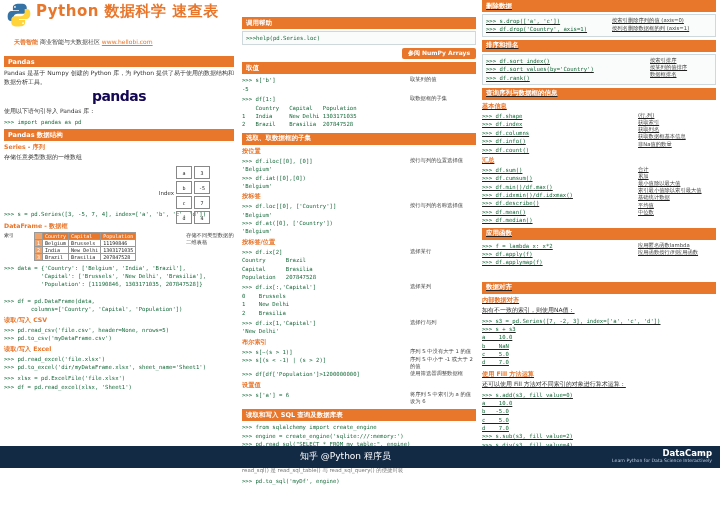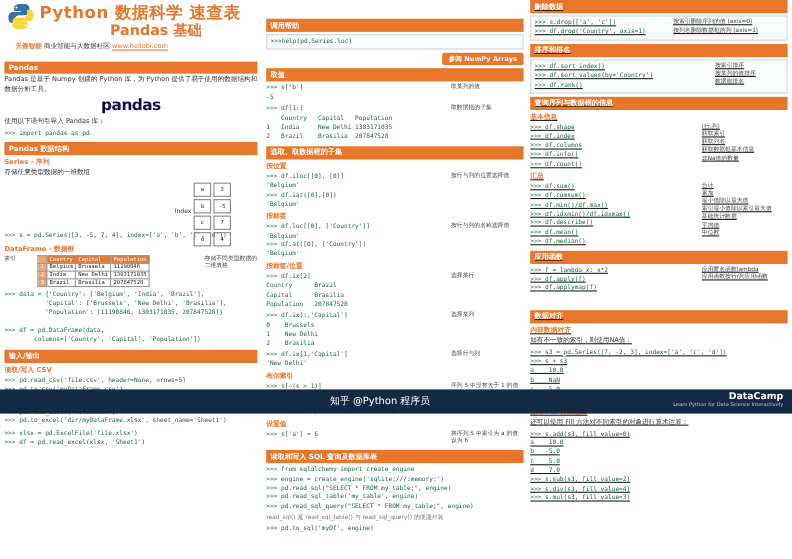--- a/index.html
+++ b/index.html
@@ -1,17 +1,17 @@
 <!DOCTYPE html>
 <html><head>
 <meta charset="utf-8">
 <style>
   html,body{margin:0;padding:0;}
   body{width:720px;height:508px;background:#ffffff;font-family:"DejaVu Sans","Liberation Sans",sans-serif;font-size:6px;color:#222;overflow:hidden;position:relative;}
-  .sheet{position:relative;width:720px;height:376px;}
+  .sheet{position:relative;width:720px;height:468px;}
   .col{position:absolute;top:0;}
   .c1{left:0;width:238px;}
   .c2{left:240px;width:238px;margin-top:17px;}
   .c3{left:480px;width:240px;text-decoration:underline;}
 
   .sec-title{background:#e8762b;color:#fff;font-size:6.5px;font-weight:bold;padding:1.5px 4px;margin:0 0 2px 0;}
   .sub-title{color:#e8762b;font-size:6.2px;font-weight:bold;margin:2px 0 1px 0;}
   .body-txt{font-size:6px;line-height:1.45;color:#333;margin:1px 0 2px 0;}
   .code{font-family:"DejaVu Sans Mono","Liberation Mono",monospace;font-size:5.6px;color:#166a3a;line-height:1.5;white-space:pre;}
   .cmt{color:#777;font-size:5.4px;}
@@ -56,21 +56,20 @@
   <div class="col c1" style="padding:0 4px;box-sizing:border-box;">
 
     <div class="header">
       <svg class="logo" viewBox="0 0 64 64">
         <path d="M31 4c-8 0-14 3-14 9v7h15v2H14c-6 0-10 5-10 13s3 12 9 12h5v-8c0-6 5-10 11-10h13c5 0 9-3 9-8V13c0-5-5-9-10-9h-10z" fill="#3572A5"></path>
         <circle cx="22" cy="12" r="2.3" fill="#fff"></circle>
         <path d="M33 60c8 0 14-3 14-9v-7H32v-2h18c6 0 10-5 10-13s-3-12-9-12h-5v8c0 6-5 10-11 10H22c-5 0-9 3-9 8v8c0 5 5 9 10 9h10z" fill="#FFD43B"></path>
         <circle cx="42" cy="52" r="2.3" fill="#fff"></circle>
       </svg>
       <div class="title1">Python 数据科学 速查表</div>
-      <div class="title2">Pandas 基础</div>
       <div class="subbrandwrap">
         <span class="b">天善智能</span>
         <span>商业智能与大数据社区</span>
         <span class="u">www.hellobi.com</span>
       </div>
     </div>
 
     <div class="sec-title">Pandas</div>
     <div class="body-txt">Pandas 是基于 Numpy 创建的 Python 库，为 Python 提供了易于使用的数据结构和数据分析工具。</div>
     <div style="text-align:center;margin:2px 0 3px 0;">
@@ -145,21 +144,20 @@
       <div class="note" style="width:48px;flex:0 0 48px;">存储不同类型数据的二维表格</div>
     </div>
 
     <div class="code" style="margin-top:3px;">&gt;&gt;&gt; data = {'Country': ['Belgium', 'India', 'Brazil'],
            'Capital': ['Brussels', 'New Delhi', 'Brasilia'],
            'Population': [11190846, 1303171035, 207847528]}
 
 &gt;&gt;&gt; df = pd.DataFrame(data,
         columns=['Country', 'Capital', 'Population'])</div>
 
-    <div class="sec-title" style="margin-top:4px;">输入/输出</div>
     <div class="sub-title">读取/写入 CSV</div>
     <div class="code">&gt;&gt;&gt; pd.read_csv('file.csv', header=None, nrows=5)
 &gt;&gt;&gt; pd.to_csv('myDataFrame.csv')</div>
     <div class="sub-title">读取/写入 Excel</div>
     <div class="code">&gt;&gt;&gt; pd.read_excel('file.xlsx')
 &gt;&gt;&gt; pd.to_excel('dir/myDataFrame.xlsx', sheet_name='Sheet1')</div>
     <div class="code" style="margin-top:3px;">&gt;&gt;&gt; xlsx = pd.ExcelFile('file.xlsx')
 &gt;&gt;&gt; df = pd.read_excel(xlsx, 'Sheet1')</div>
   </div>
 

